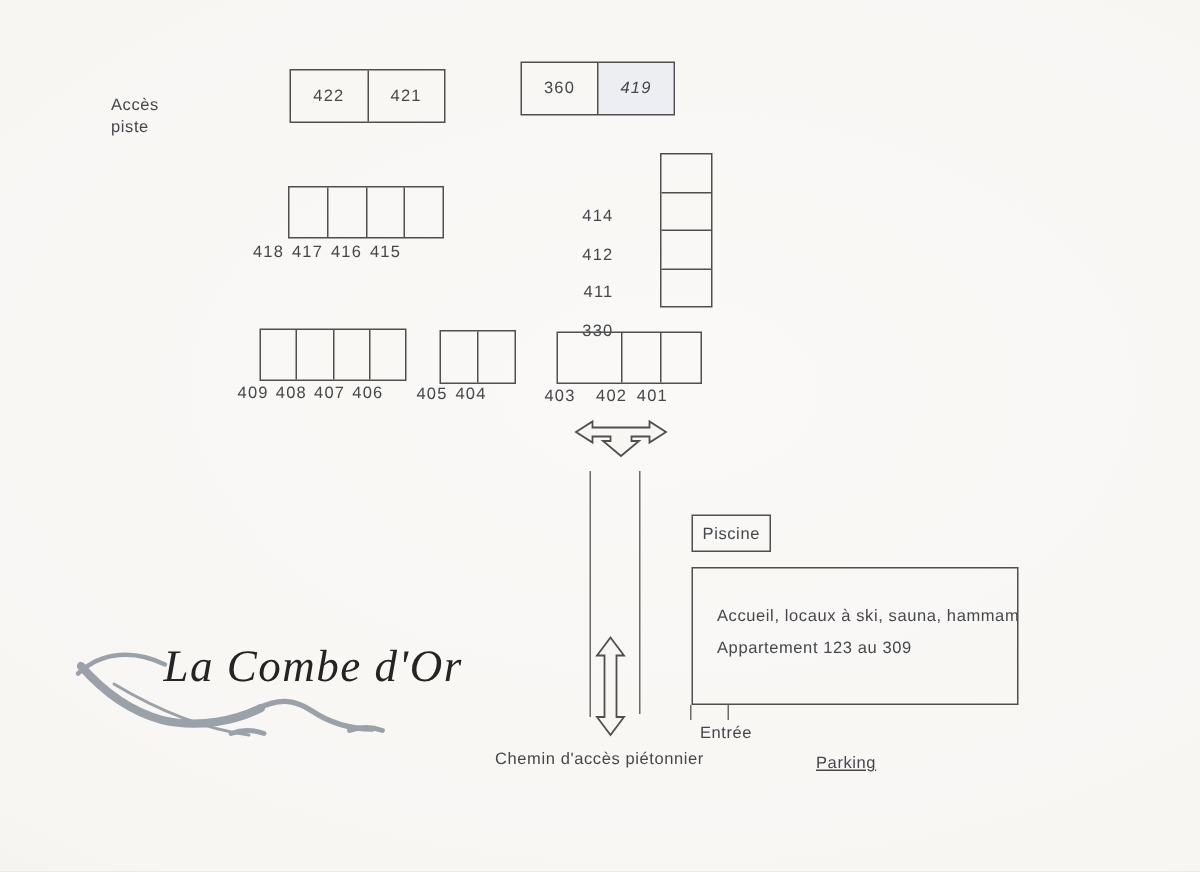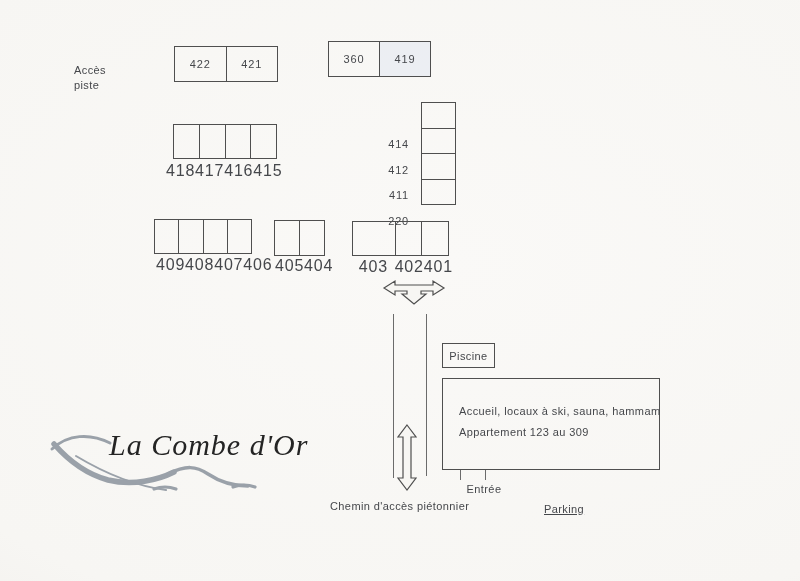--- a/index.html
+++ b/index.html
@@ -11,35 +11,35 @@
     background: radial-gradient(120% 100% at 55% 45%, #faf9f7 0%, #f7f6f3 65%, #edebe7 100%);
     font-family:"Liberation Sans", sans-serif;
     color:var(--text);
   }
   .lbl{
     position:absolute; font-size:11px; letter-spacing:0.4px; color:var(--text);
     white-space:pre-line; line-height:1.35;margin-left:12px;
   }
   .bbox{
     position:absolute; border:1px solid var(--ink); display:flex;
-    background:transparent; box-sizing:border-box;
+    background:transparent; box-sizing:border-box;margin-left:19px;
   }
   .cell{
     flex:1; display:flex; align-items:center; justify-content:center;
     font-size:11px; letter-spacing:0.8px; color:var(--text);
   }
   .cell + .cell{ border-left:1px solid var(--ink); }
-  .tint{ background:rgba(205,214,236,0.28); }
+  .tint{ background:rgba(205,214,236,0.28);font-style:italic; }
   .vstack{ flex-direction:column; }
   .vstack .cell + .cell{ border-left:none; border-top:1px solid var(--ink); }
   .lblrow{
     position:absolute; display:flex;
   }
   .lblrow span{
-    flex:1; text-align:center; font-size:16px; letter-spacing:0.8px; color:var(--text);
+    flex:1; text-align:center; font-size:11px; letter-spacing:0.8px; color:var(--text);
   }
   .stacklbls{
     position:absolute; display:flex; flex-direction:column;
   }
   .stacklbls span{
     flex:1; display:flex; align-items:center; justify-content:flex-end;
     font-size:11px; letter-spacing:0.8px; color:var(--text);
   }
   .vline{ position:absolute; width:1px; background:#6b6b6b; }
   .bigbox-line{ position:absolute; left:16px; font-size:11px; letter-spacing:0.4px; white-space:nowrap; }
@@ -67,21 +67,21 @@
 
   <div class="bbox" style="left:328px; top:41px; width:103px; height:36px;">
     <div class="cell">360</div>
     <div class="cell tint">419</div>
   </div>
 
   <div class="stacklbls" style="left:383px; top:99px; width:26px; height:103px;margin-top:32px;">
     <span>414</span>
     <span>412</span>
     <span>411</span>
-    <span>220</span>
+    <span>330</span>
   </div>
   <div class="bbox vstack" style="left:421px; top:102px; width:35px; height:103px;">
     <div class="cell"></div>
     <div class="cell"></div>
     <div class="cell"></div>
     <div class="cell"></div>
   </div>
 
   <div class="bbox" style="left:173px; top:124px; width:104px; height:35px;">
     <div class="cell"></div>

